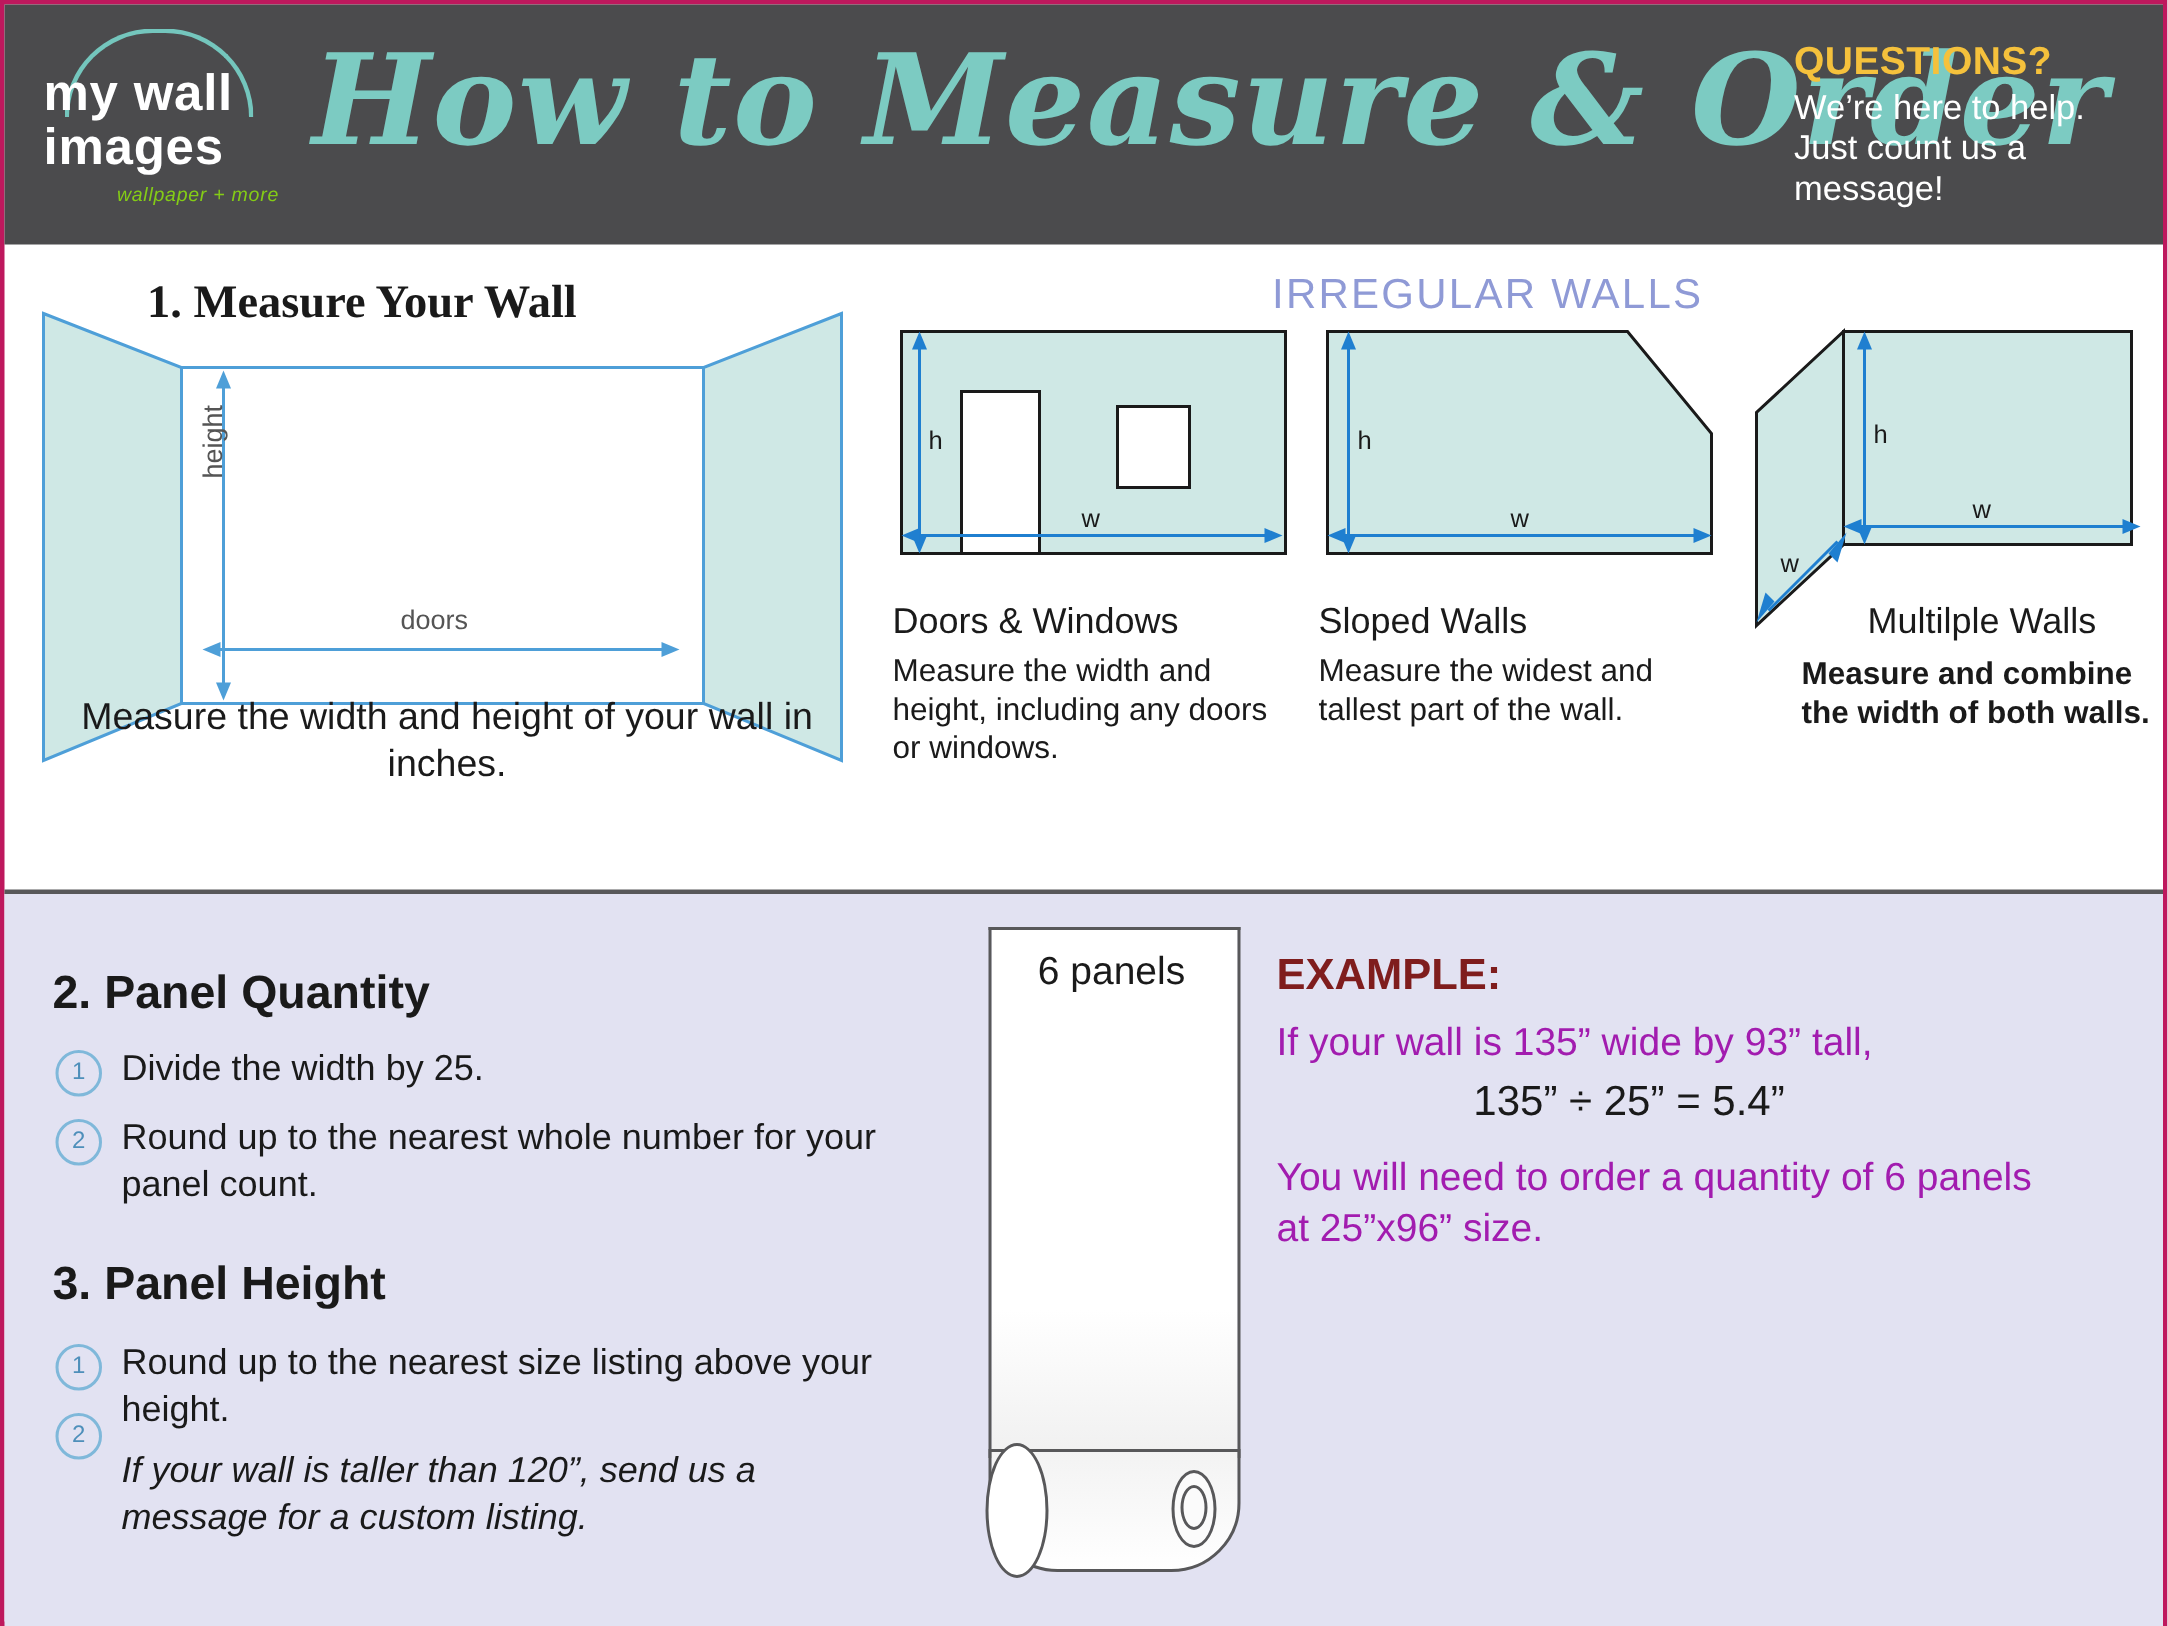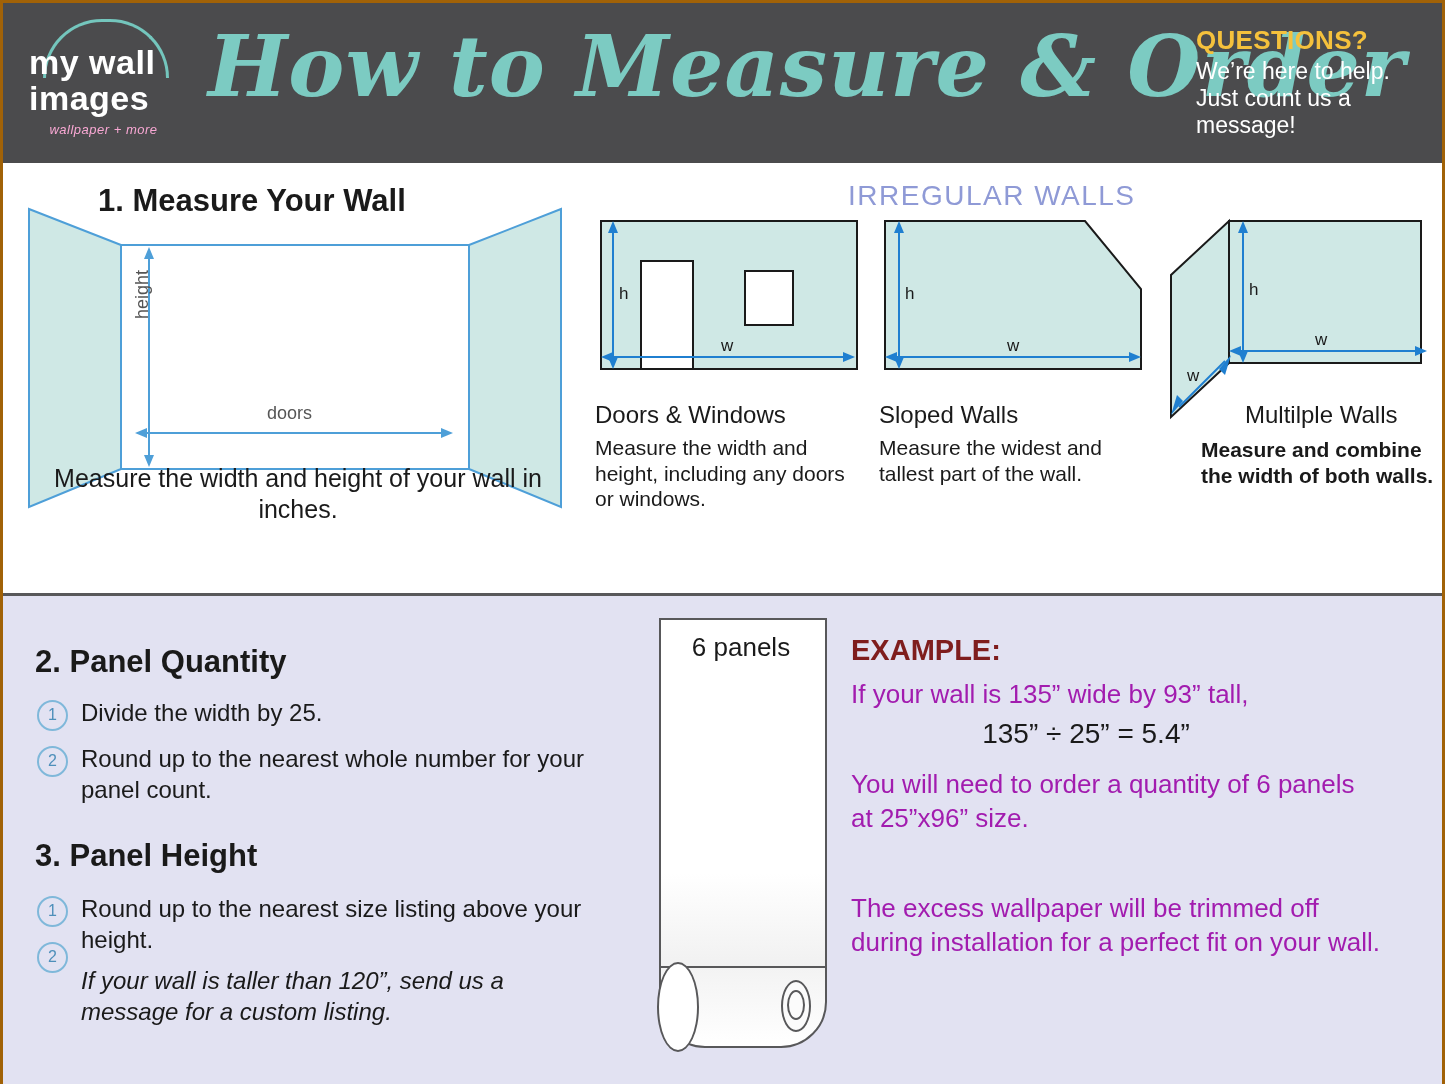--- a/index.html
+++ b/index.html
@@ -11,21 +11,21 @@
     height: 1084px;
     font-family: "Liberation Sans", sans-serif;
     background: #ffffff;
     overflow: hidden;
   }
   .page {
     position: relative;
     width: 1445px;
     height: 1084px;
     box-sizing: border-box;
-    border: 3px solid #a16207;
+    border: 3px solid #be185d;
     background: #ffffff;
   }
 
   
   .header {
     position: relative;
     height: 160px;
     background: #4b4b4d;
     display: flex;
     align-items: center;
@@ -55,23 +55,24 @@
     letter-spacing: .5px;
     position: relative;
     text-align: left;
     padding-left: 8px;
   }
   .logo-text1 { margin-top: 22px; }
   .logo-text2 { margin-top: 2px; }
   .logo-sub {
     margin-top: 8px;
     font-size: 13px;
-    color: #f9a8d4;
+    color: #84cc16;
     letter-spacing: .5px;
     font-style: italic;
+    text-align: right;
   }
   .header-title {
     position: absolute;
     left: 205px;
     top: 14px;
     width: 980px;
     text-align: center;
     color: #7ccbc2;
     font-family: "DejaVu Serif", serif;
     font-style: italic;
@@ -108,20 +109,21 @@
   }
 
   
   .mw-title {
     position: absolute;
     left: 95px;
     top: 20px;
     font-size: 31px;
     font-weight: bold;
     color: #1a1a1a;
+    font-family: Liberation Serif, serif;
   }
   .wall-diagram {
     position: absolute;
     left: 18px;
     top: 14px;
     width: 548px;
     height: 348px;
   }
   .mw-caption {
     position: absolute;
@@ -412,15 +414,14 @@
       <div class="roll-curl"></div>
       <div class="roll-cyl"></div>
       <div class="roll-inner"></div>
       <div class="roll-inner2"></div>
     </div>
 
     <div class="example-title">EXAMPLE:</div>
     <div class="example-body" style="top:82px;width:540px;">If your wall is 135” wide by 93” tall,</div>
     <div class="example-calc">135” ÷ 25” = 5.4”</div>
     <div class="example-body" style="top:172px;width:530px;">You will need to order a quantity of 6 panels at 25”x96” size.</div>
-    <div class="example-body" style="top:296px;width:530px;">The excess wallpaper will be trimmed off during installation for a perfect fit on your wall.</div>
   </div>
 </div>
 
 </body></html>

